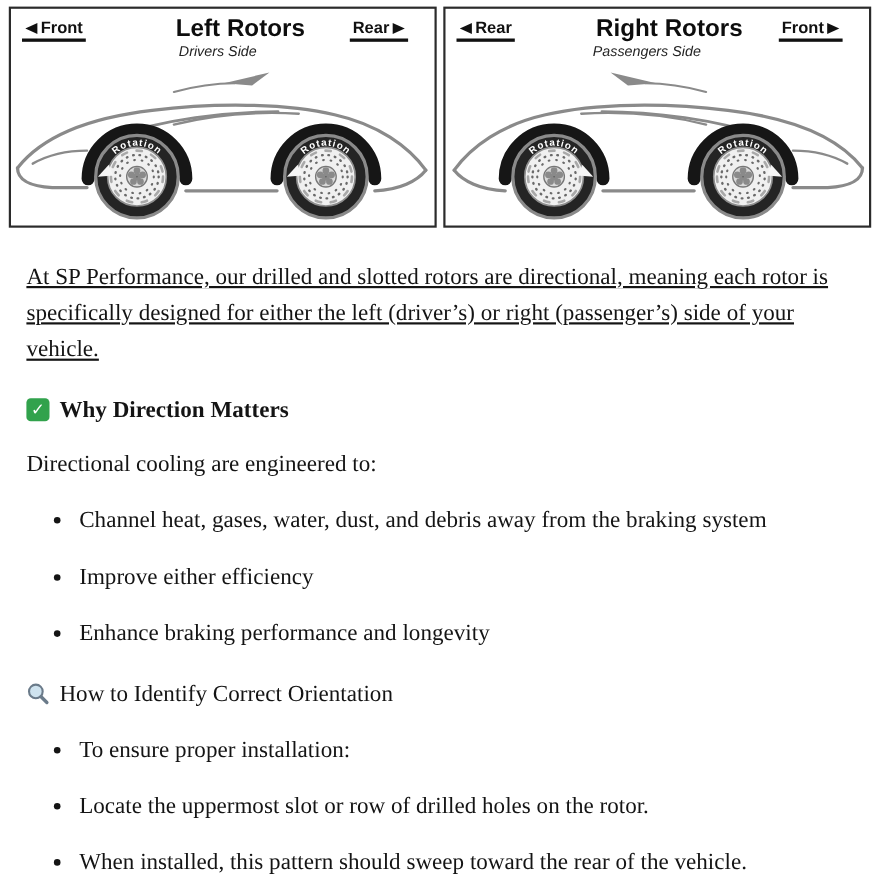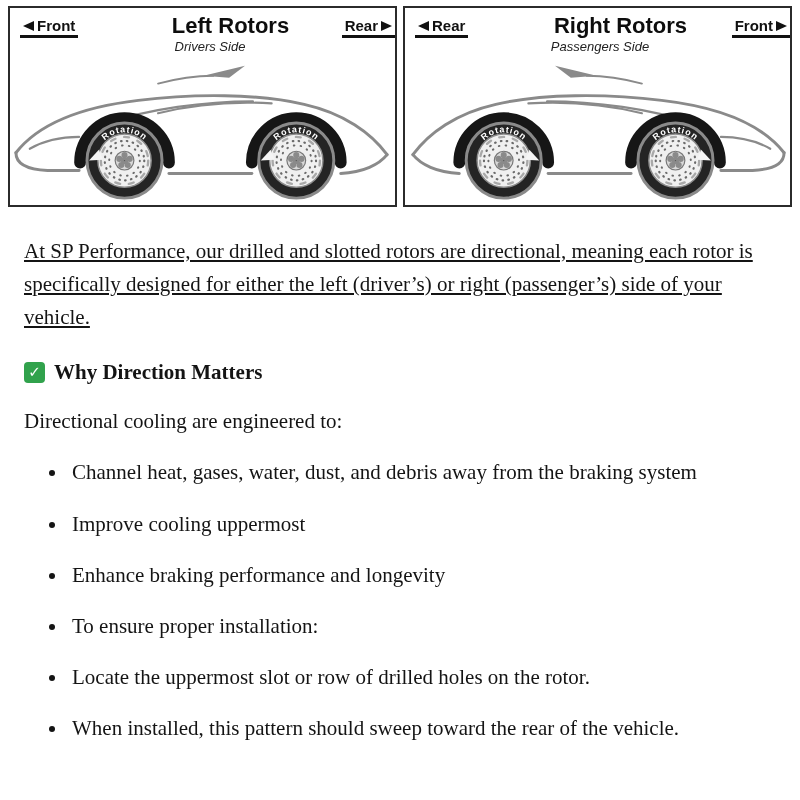--- a/index.html
+++ b/index.html
@@ -8,21 +8,21 @@
     width:800px;
     font-family:"Liberation Serif", serif;
     color:#141414;
   }
 
   
   .diagram-row { display:flex; gap:6px; margin:6px 8px 12px 8px; }
   .panel { flex:1; border:2px solid #2b2b2b; background:#fff; overflow:hidden; }
   .panel-head {
     display:flex; justify-content:space-between; align-items:flex-start;
-    padding:6px 0 0 10px;
+    padding:6px 24px 0 10px;
     font-family:"Liberation Sans", sans-serif;
   }
   .dir-label {
     display:inline-flex; align-items:center; gap:3px;
     border-bottom:3px solid #111;
     font-weight:bold; font-size:15px; padding:0 3px 1px 3px; margin-top:3px;
     color:#111;
   }
   .tri { width:0; height:0; display:inline-block; }
   .tri-left  { border-top:5px solid transparent; border-bottom:5px solid transparent; border-right:11px solid #111; }
@@ -162,24 +162,31 @@
 
   <div class="section-heading bold">
     <span class="check-icon">✓</span>
     <span>Why Direction Matters</span>
   </div>
 
   <p class="lead">Directional cooling are engineered to:</p>
 
   <ul class="bullets">
     <li>Channel heat, gases, water, dust, and debris away from the braking system</li>
-    <li>Improve cooling uppermost</li>
+    <li>Improve either efficiency</li>
     <li>Enhance braking performance and longevity</li>
   </ul>
 
+  <div class="section-heading">
+    <svg class="mag-icon" viewBox="0 0 22 22">
+      <circle cx="9" cy="9" r="6.5" fill="#cfe3ef" stroke="#6b7b8a" stroke-width="2"></circle>
+      <line x1="14" y1="14" x2="19.5" y2="19.5" stroke="#6b7b8a" stroke-width="3.2" stroke-linecap="round"></line>
+    </svg>
+    <span>How to Identify Correct Orientation</span>
+  </div>
 
   <ul class="bullets">
     <li>To ensure proper installation:</li>
     <li>Locate the uppermost slot or row of drilled holes on the rotor.</li>
     <li>When installed, this pattern should sweep toward the rear of the vehicle.</li>
   </ul>
 
 </div>
 
 </body></html>

